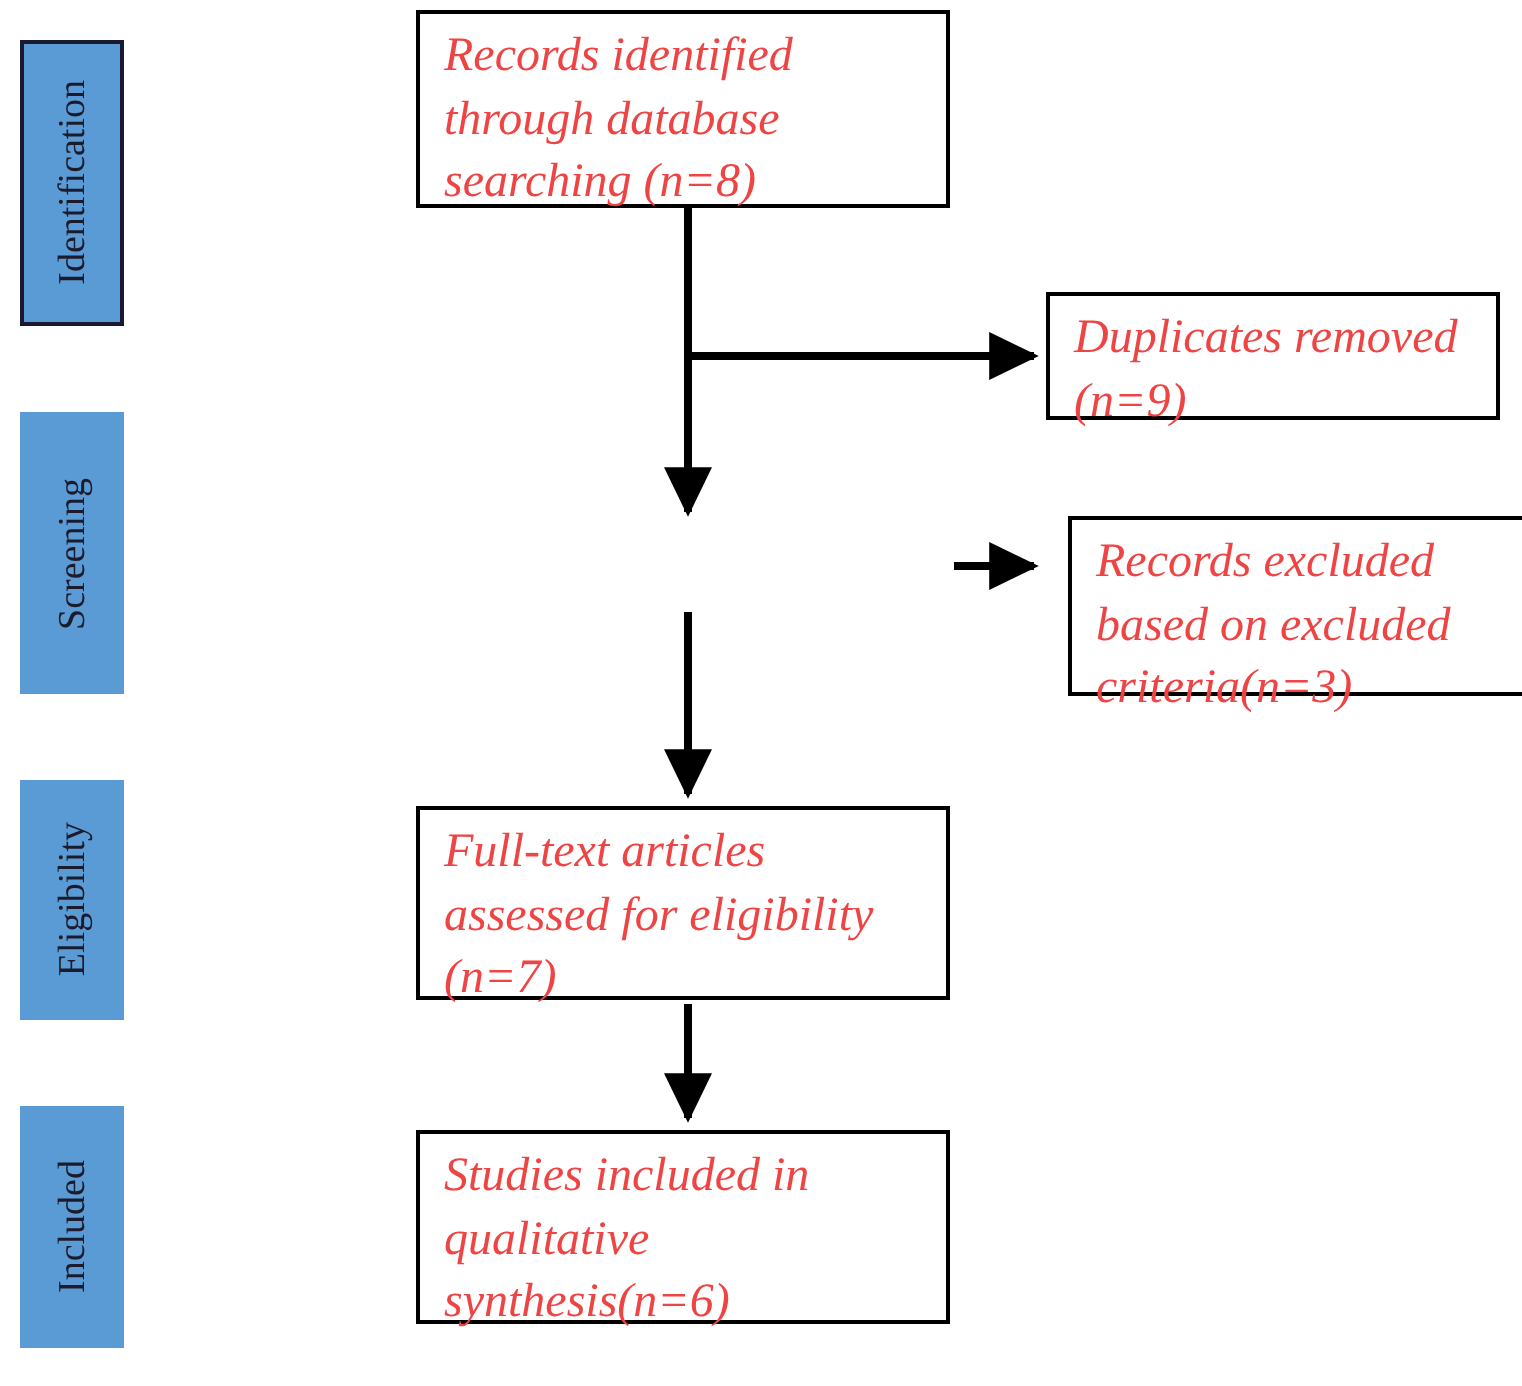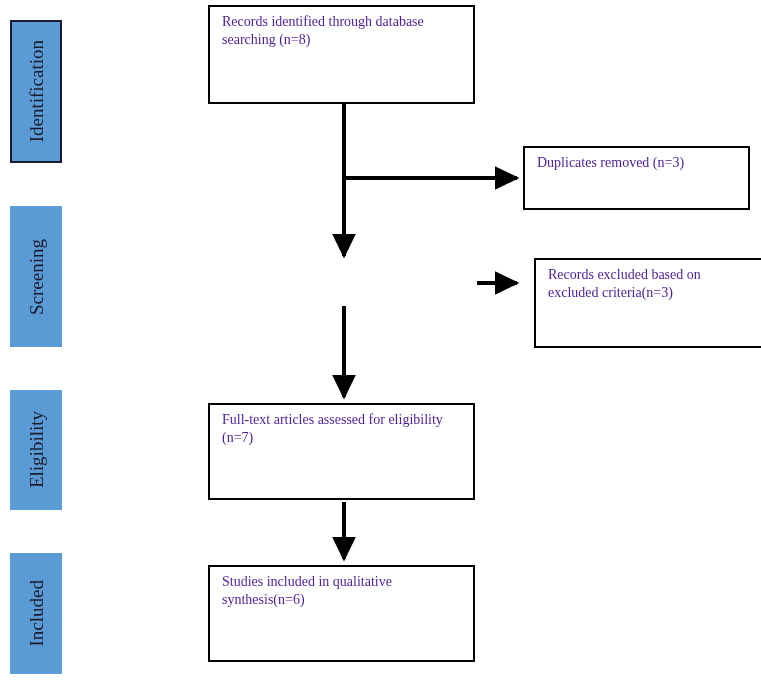--- a/index.html
+++ b/index.html
@@ -50,23 +50,24 @@
   #phase-eligibility    { left: 10px; top: 390px; width: 52px; height: 120px; }
   #phase-included       { left: 10px; top: 553px; width: 52px; height: 121px; }
 
   
   .flowbox {
     position: absolute;
     background: #ffffff;
     border: 2px solid #000000;
     box-sizing: border-box;
     padding: 6px 10px 6px 12px;
-    font-size: 14px;
+    font-size: 24px;
     line-height: 1.32;
-    color: #4c1d95;
+    color: #ef4444;
+    font-style: italic;
   }
   .flowbox.vcenter {
     display: flex;
     align-items: center;
   }
 
   #box-identified { left: 208px; top: 5px;   width: 267px; height: 99px; }
   #box-duplicates { left: 523px; top: 146px; width: 227px; height: 64px; }
   #box-screened   { left: 208px; top: 262px; width: 267px; height: 42px; }
   #box-excluded   { left: 534px; top: 258px; width: 230px; height: 90px; }
@@ -119,21 +120,21 @@
     <line x1="344" y1="306" x2="344" y2="397" stroke="#000000" stroke-width="4" marker-end="url(#arrowhead)"></line>
 
     <line x1="344" y1="502" x2="344" y2="559" stroke="#000000" stroke-width="4" marker-end="url(#arrowhead)"></line>
   </svg>
 
   <div class="flowbox" id="box-identified">
     <span>Records identified through database searching (n=8)</span>
   </div>
 
   <div class="flowbox" id="box-duplicates">
-    <span>Duplicates removed (n=3)</span>
+    <span>Duplicates removed (n=9)</span>
   </div>
 
 
   <div class="flowbox" id="box-excluded">
     <span>Records excluded based on excluded criteria(n=3)</span>
   </div>
 
   <div class="flowbox" id="box-fulltext">
     <span>Full-text articles assessed for eligibility (n=7)</span>
   </div>

